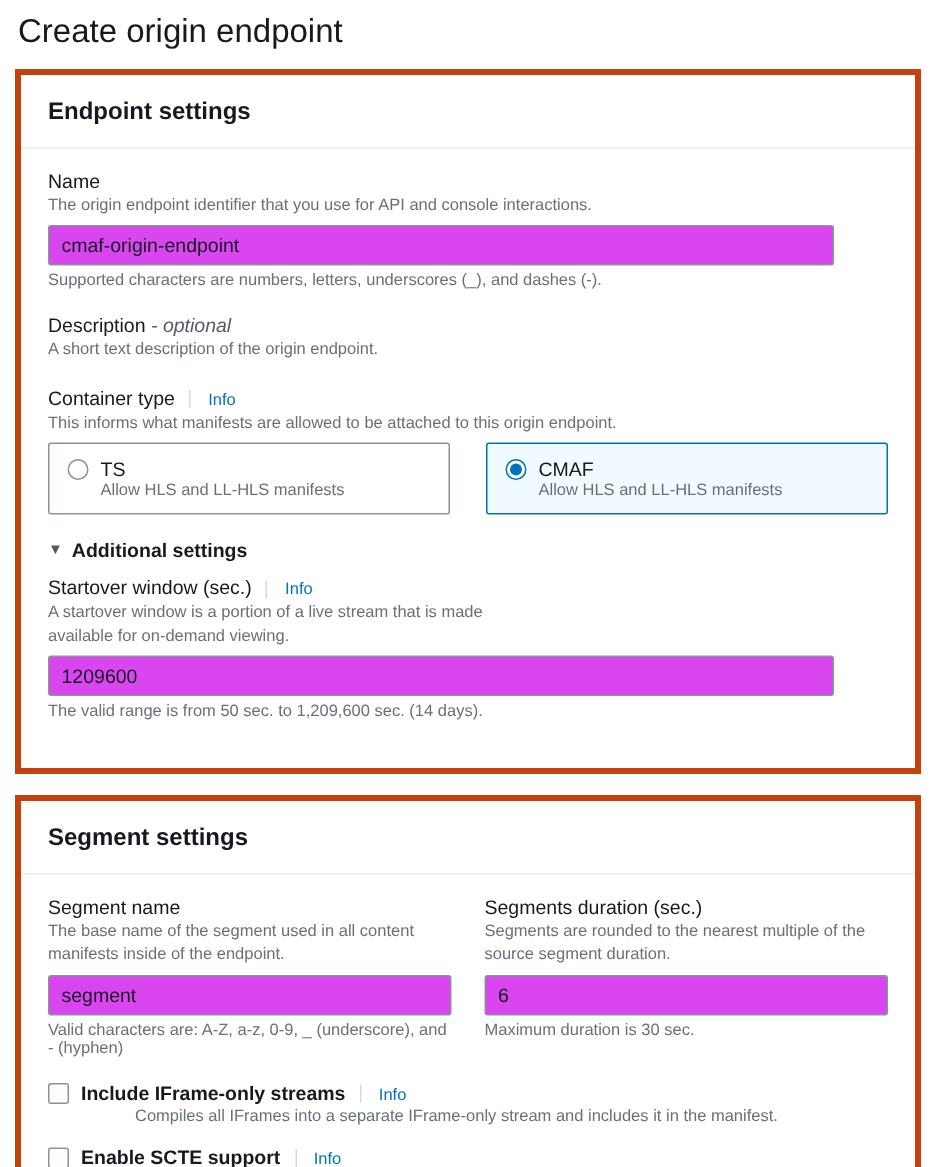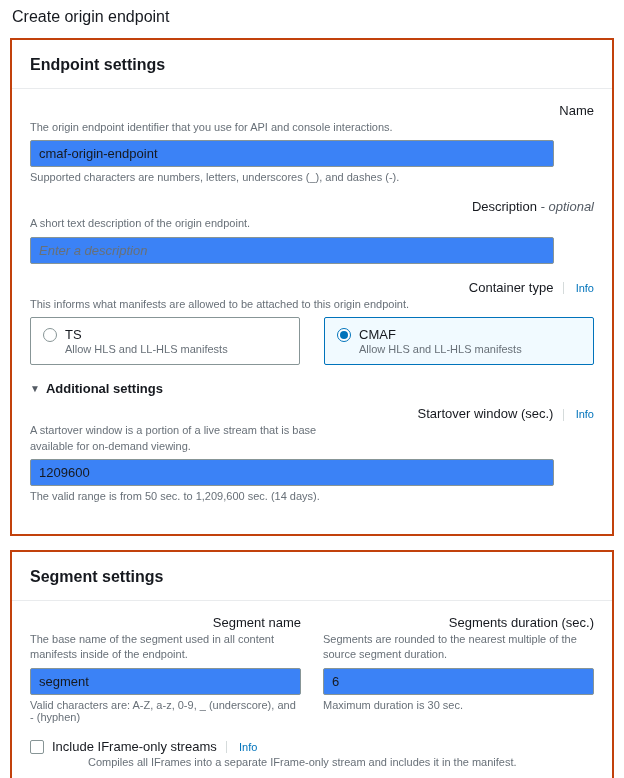--- a/index.html
+++ b/index.html
@@ -5,28 +5,28 @@
     * { box-sizing: border-box; margin: 0; padding: 0; }
     body {
       font-family: "Amazon Ember", "Helvetica Neue", Arial, sans-serif;
       background: #ffffff;
       color: #16191f;
       font-size: 13px;
       padding: 8px 10px;
       width: 624px;
     }
     h1 {
-      font-size: 16px;
+      font-size: 22px;
       font-weight: 400;
       color: #16191f;
       margin-bottom: 12px;
       padding-left: 2px;
     }
     .panel {
-      border: 2px solid #c2410c;
+      border: 4px solid #c2410c;
       background: #ffffff;
       margin-bottom: 14px;
     }
     .panel-header {
       padding: 16px 18px 14px 18px;
       border-bottom: 1px solid #e9ebed;
     }
     .panel-header h2 {
       font-size: 16px;
       font-weight: 700;
@@ -36,21 +36,20 @@
       padding: 14px 18px 16px 18px;
     }
     .field-group {
       margin-bottom: 16px;
     }
     .field-group:last-child { margin-bottom: 16px; }
     .field-label {
       font-size: 13px;
       color: #16191f;
       margin-bottom: 2px;
-      text-align: right;
     }
     .field-label .optional {
       font-style: italic;
       color: #545b64;
       font-weight: 400;
     }
     .field-desc {
       font-size: 11px;
       color: #687078;
       margin-bottom: 5px;
@@ -62,21 +61,21 @@
       margin-top: 4px;
     }
     input[type="text"] {
       width: 100%;
       max-width: 524px;
       padding: 5px 8px;
       border: 1px solid #879596;
       border-radius: 2px;
       font-size: 13px;
       color: #16191f;
-      background: #3b82f6;
+      background: #d946ef;
     }
     input[type="text"]::placeholder {
       color: #687078;
       font-style: italic;
     }
     .info-link {
       color: #0073bb;
       font-size: 11px;
       cursor: pointer;
       margin-left: 4px;
@@ -178,20 +177,21 @@
       border: 1px solid #879596;
       border-radius: 2px;
       flex-shrink: 0;
       margin-top: 1px;
       background: #ffffff;
       cursor: pointer;
     }
     .checkbox-label {
       font-size: 13px;
       color: #16191f;
+      font-weight: bold;
     }
     .checkbox-desc {
       font-size: 11px;
       color: #687078;
       margin-top: 2px;
       margin-left: 36px;
     }
   </style>
 </head>
 <body>
@@ -209,21 +209,20 @@
       <div class="field-desc">The origin endpoint identifier that you use for API and console interactions.</div>
       <input type="text" value="cmaf-origin-endpoint" style="">
       <div class="field-hint">Supported characters are numbers, letters, underscores (_), and dashes (-).</div>
     </div>
 
     <div class="field-group">
       <div class="field-label">
         <span>Description</span><span class="optional"> - optional</span>
       </div>
       <div class="field-desc">A short text description of the origin endpoint.</div>
-      <input type="text" placeholder="Enter a description" style="">
     </div>
 
     <div class="field-group">
       <div class="field-label">
         <span>Container type</span>
         <span class="divider"></span>
         <span class="info-link">Info</span>
       </div>
       <div class="field-desc">This informs what manifests are allowed to be attached to this origin endpoint.</div>
       <div class="radio-tiles">
@@ -248,21 +247,21 @@
       <div class="expand-header">
         <span class="triangle">▼</span>
         <span class="title">Additional settings</span>
       </div>
       <div class="field-group">
         <div class="field-label">
           <span>Startover window (sec.)</span>
           <span class="divider"></span>
           <span class="info-link">Info</span>
         </div>
-        <div class="field-desc" style="max-width:300px">A startover window is a portion of a live stream that is base available for on-demand viewing.</div>
+        <div class="field-desc" style="max-width:300px">A startover window is a portion of a live stream that is made available for on-demand viewing.</div>
         <input type="text" class="startover-input" value="1209600" style="">
         <div class="field-hint">The valid range is from 50 sec. to 1,209,600 sec. (14 days).</div>
       </div>
     </div>
 
   </div>
 </div>
 
 <div class="panel">
   <div class="panel-header">

